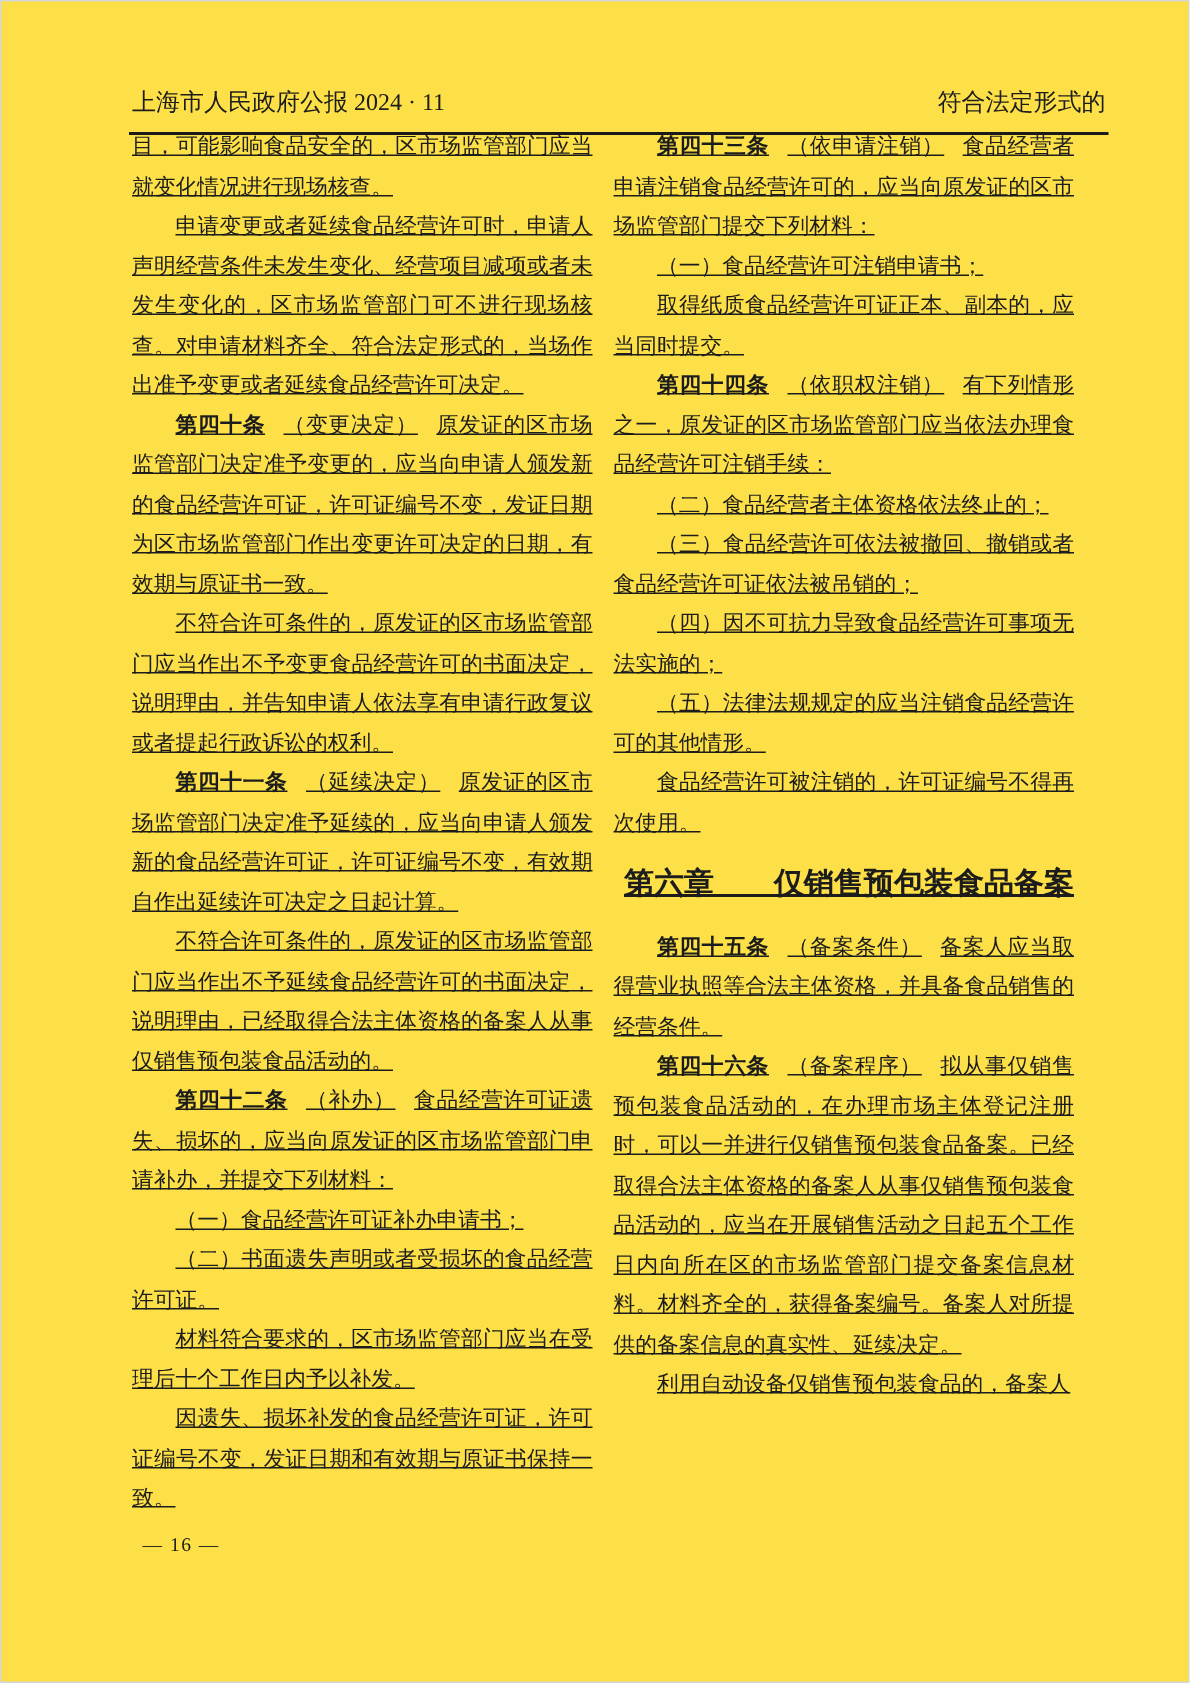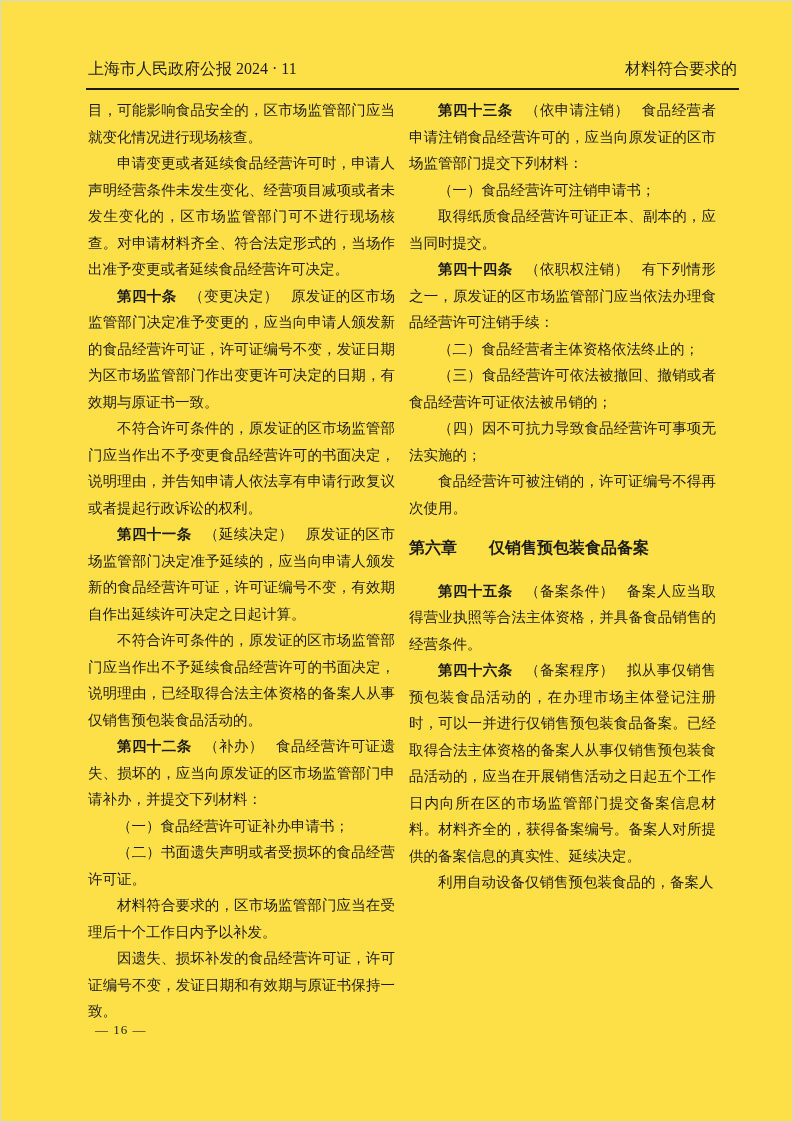--- a/index.html
+++ b/index.html
@@ -23,63 +23,64 @@
     white-space: nowrap;
   }
   .hdr-rule {
     position: absolute;
     top: 88px; left: 86px; right: 54px;
     height: 2px;
     background: #1a1a1a;
   }
   .body-cols {
     position: absolute;
-    top: 97px; left: 88px;
+    top: 85px; left: 88px;
     width: 628px;
     display: flex;
     gap: 14px;
+    text-decoration: underline;
   }
   .col {
     width: 307px;
     font-size: 14.5px;
     line-height: 26.5px;
   }
   .col p.para {
     margin: 0;
     text-indent: 2em;
     text-align: justify;
     text-justify: inter-character;
   }
   .col p.cont { text-indent: 0; }
   .col p.chapter {
     margin: 14px 0 16px 0;
     text-indent: 0;
-    text-align: left;
+    text-align: right;
     font-weight: bold;
-    font-size: 16px;
+    font-size: 20px;
   }
   .art-num { font-weight: bold; margin-top: 28px; }
   .art-num { margin-right: 0.85em; }
   .art-label { margin-right: 0.85em; }
   .ftr {
     position: absolute;
     top: 1020px; left: 95px;
     font-size: 13px;
     line-height: 20px;
     letter-spacing: 1px;
   }
 </style>
 </head>
 <body>
 
 <div class="page">
 
   <div class="hdr">
     <span>上海市人民政府公报 2024 · 11</span>
-    <span>材料符合要求的</span>
+    <span>符合法定形式的</span>
   </div>
 
   <div class="hdr-rule"></div>
 
   <div class="body-cols">
     <section class="col" id="col-left">
         <p class="para cont">目，可能影响食品安全的，区市场监管部门应当就变化情况进行现场核查。</p>
         <p class="para">申请变更或者延续食品经营许可时，申请人声明经营条件未发生变化、经营项目减项或者未发生变化的，区市场监管部门可不进行现场核查。对申请材料齐全、符合法定形式的，当场作出准予变更或者延续食品经营许可决定。</p>
         <p class="para article"><b class="art-num">第四十条</b><span class="art-label">（变更决定）</span><span>原发证的区市场监管部门决定准予变更的，应当向申请人颁发新的食品经营许可证，许可证编号不变，发证日期为区市场监管部门作出变更许可决定的日期，有效期与原证书一致。</span></p>
         <p class="para">不符合许可条件的，原发证的区市场监管部门应当作出不予变更食品经营许可的书面决定，说明理由，并告知申请人依法享有申请行政复议或者提起行政诉讼的权利。</p>
@@ -92,20 +93,21 @@
         <p class="para">因遗失、损坏补发的食品经营许可证，许可证编号不变，发证日期和有效期与原证书保持一致。</p>
       </section>
     <section class="col" id="col-right">
         <p class="para article"><b class="art-num">第四十三条</b><span class="art-label">（依申请注销）</span><span>食品经营者申请注销食品经营许可的，应当向原发证的区市场监管部门提交下列材料：</span></p>
         <p class="para item">（一）食品经营许可注销申请书；</p>
         <p class="para">取得纸质食品经营许可证正本、副本的，应当同时提交。</p>
         <p class="para article"><b class="art-num">第四十四条</b><span class="art-label">（依职权注销）</span><span>有下列情形之一，原发证的区市场监管部门应当依法办理食品经营许可注销手续：</span></p>
         <p class="para item">（二）食品经营者主体资格依法终止的；</p>
         <p class="para item">（三）食品经营许可依法被撤回、撤销或者食品经营许可证依法被吊销的；</p>
         <p class="para item">（四）因不可抗力导致食品经营许可事项无法实施的；</p>
+        <p class="para item">（五）法律法规规定的应当注销食品经营许可的其他情形。</p>
         <p class="para">食品经营许可被注销的，许可证编号不得再次使用。</p>
         <p class="para chapter">第六章　　仅销售预包装食品备案</p>
         <p class="para article"><b class="art-num">第四十五条</b><span class="art-label">（备案条件）</span><span>备案人应当取得营业执照等合法主体资格，并具备食品销售的经营条件。</span></p>
         <p class="para article"><b class="art-num">第四十六条</b><span class="art-label">（备案程序）</span><span>拟从事仅销售预包装食品活动的，在办理市场主体登记注册时，可以一并进行仅销售预包装食品备案。已经取得合法主体资格的备案人从事仅销售预包装食品活动的，应当在开展销售活动之日起五个工作日内向所在区的市场监管部门提交备案信息材料。材料齐全的，获得备案编号。备案人对所提供的备案信息的真实性、延续决定。</span></p>
         <p class="para">利用自动设备仅销售预包装食品的，备案人</p>
       </section>
   </div>
 
   <div class="ftr">
     <span>— 16 —</span>

